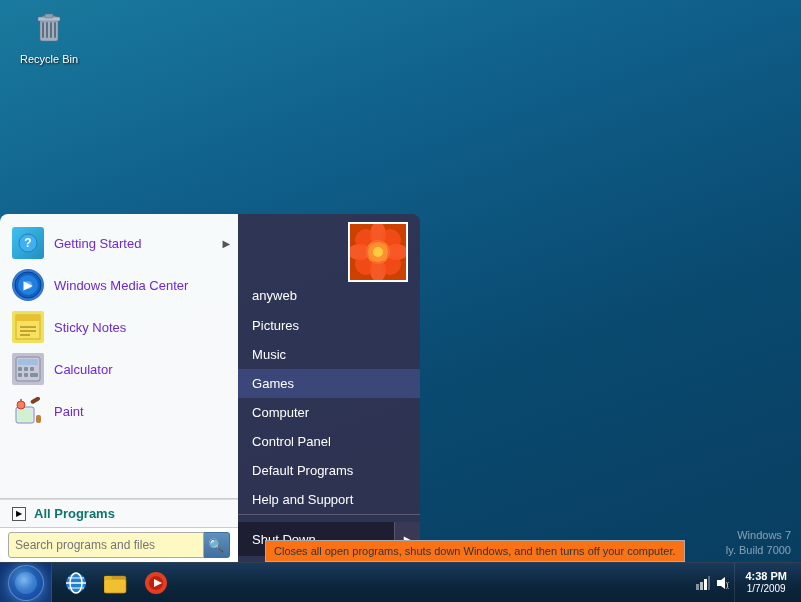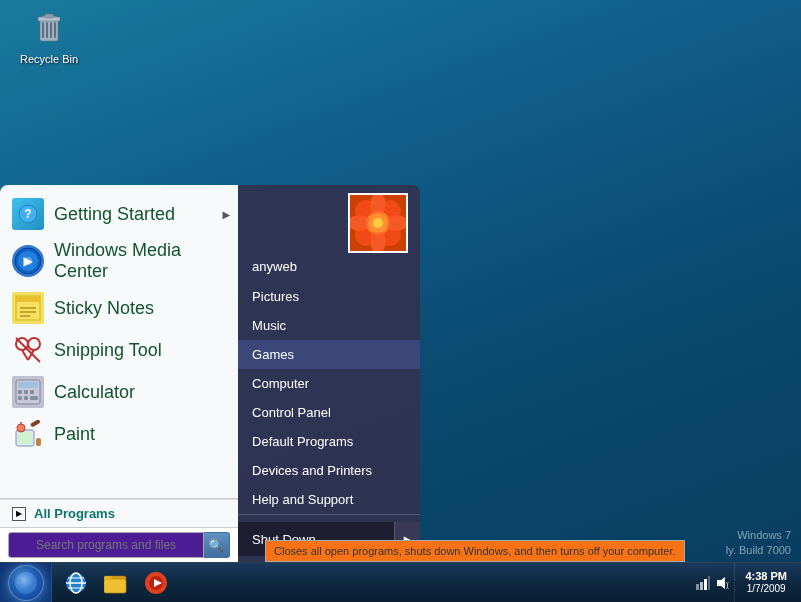--- a/index.html
+++ b/index.html
@@ -213,22 +213,22 @@
       width: 32px;
       height: 32px;
       margin-right: 10px;
       flex-shrink: 0;
       display: flex;
       align-items: center;
       justify-content: center;
     }
 
     .menu-item-label {
-      font-size: 18px;
-      color: #14532d;
+      font-size: 13px;
+      color: #6d28d9;
     }
 
     .menu-arrow {
       position: absolute;
       right: 8px;
       font-size: 10px;
       color: #555;
     }
 
     .start-all-programs {
@@ -264,22 +264,21 @@
     }
     .search-input-box {
       flex: 1;
       height: 26px;
       border: 1px solid #aaa;
       border-radius: 3px 0 0 3px;
       padding: 0 6px;
       font-size: 12px;
       outline: none;
       color: #888;
-      background: #4c1d95;
-      text-align: center;
+      background: #fef9c3;
     }
     .search-btn {
       width: 26px;
       height: 26px;
       background: linear-gradient(to bottom, #6090c0, #4070a0);
       border: 1px solid #4070a0;
       border-left: none;
       border-radius: 0 3px 3px 0;
       display: flex;
       align-items: center;
@@ -532,32 +531,20 @@
               <rect x="2" y="2" width="24" height="24" fill="#f8e060" stroke="#d0b020" stroke-width="1"></rect>
               <rect x="2" y="2" width="24" height="6" fill="#e8c030"></rect>
               <line x1="6" y1="14" x2="22" y2="14" stroke="#b09020" stroke-width="1.5"></line>
               <line x1="6" y1="18" x2="22" y2="18" stroke="#b09020" stroke-width="1.5"></line>
               <line x1="6" y1="22" x2="16" y2="22" stroke="#b09020" stroke-width="1.5"></line>
             </svg>
           </div>
           <span class="menu-item-label">Sticky Notes</span>
         </div>
 
-        <div class="menu-item">
-          <div class="menu-item-icon icon-snipping">
-            <svg width="28" height="28" viewBox="0 0 28 28">
-              <circle cx="8" cy="8" r="6" fill="none" stroke="#c03030" stroke-width="2"></circle>
-              <circle cx="20" cy="8" r="6" fill="none" stroke="#c03030" stroke-width="2"></circle>
-              <line x1="8" y1="14" x2="14" y2="24" stroke="#c03030" stroke-width="2"></line>
-              <line x1="20" y1="14" x2="14" y2="24" stroke="#c03030" stroke-width="2"></line>
-              <line x1="2" y1="2" x2="26" y2="26" stroke="#c03030" stroke-width="2"></line>
-            </svg>
-          </div>
-          <span class="menu-item-label">Snipping Tool</span>
-        </div>
 
         <div class="menu-item">
           <div class="menu-item-icon icon-calc">
             <svg width="28" height="28" viewBox="0 0 28 28">
               <rect x="2" y="2" width="24" height="24" rx="2" fill="#c8c8d8" stroke="#8888a0" stroke-width="1"></rect>
               <rect x="4" y="4" width="20" height="6" rx="1" fill="#a0c0e0"></rect>
               <rect x="4" y="12" width="4" height="4" rx="1" fill="#8090a0"></rect>
               <rect x="10" y="12" width="4" height="4" rx="1" fill="#8090a0"></rect>
               <rect x="16" y="12" width="4" height="4" rx="1" fill="#8090a0"></rect>
               <rect x="4" y="18" width="4" height="4" rx="1" fill="#8090a0"></rect>
@@ -629,23 +616,20 @@
           <span>Games</span>
         </div>
       <div class="right-menu-item">
           <span>Computer</span>
         </div>
       <div class="right-menu-item">
           <span>Control Panel</span>
         </div>
       <div class="right-menu-item">
           <span>Default Programs</span>
-        </div>
-      <div class="right-menu-item">
-          <span>Devices and Printers</span>
         </div>
       <div class="right-menu-item">
           <span>Help and Support</span>
         </div>
 
       <div class="start-right-bottom">
         <div class="shutdown-row">
           <button class="shutdown-btn">
             <span>Shut Down</span>
           </button>

